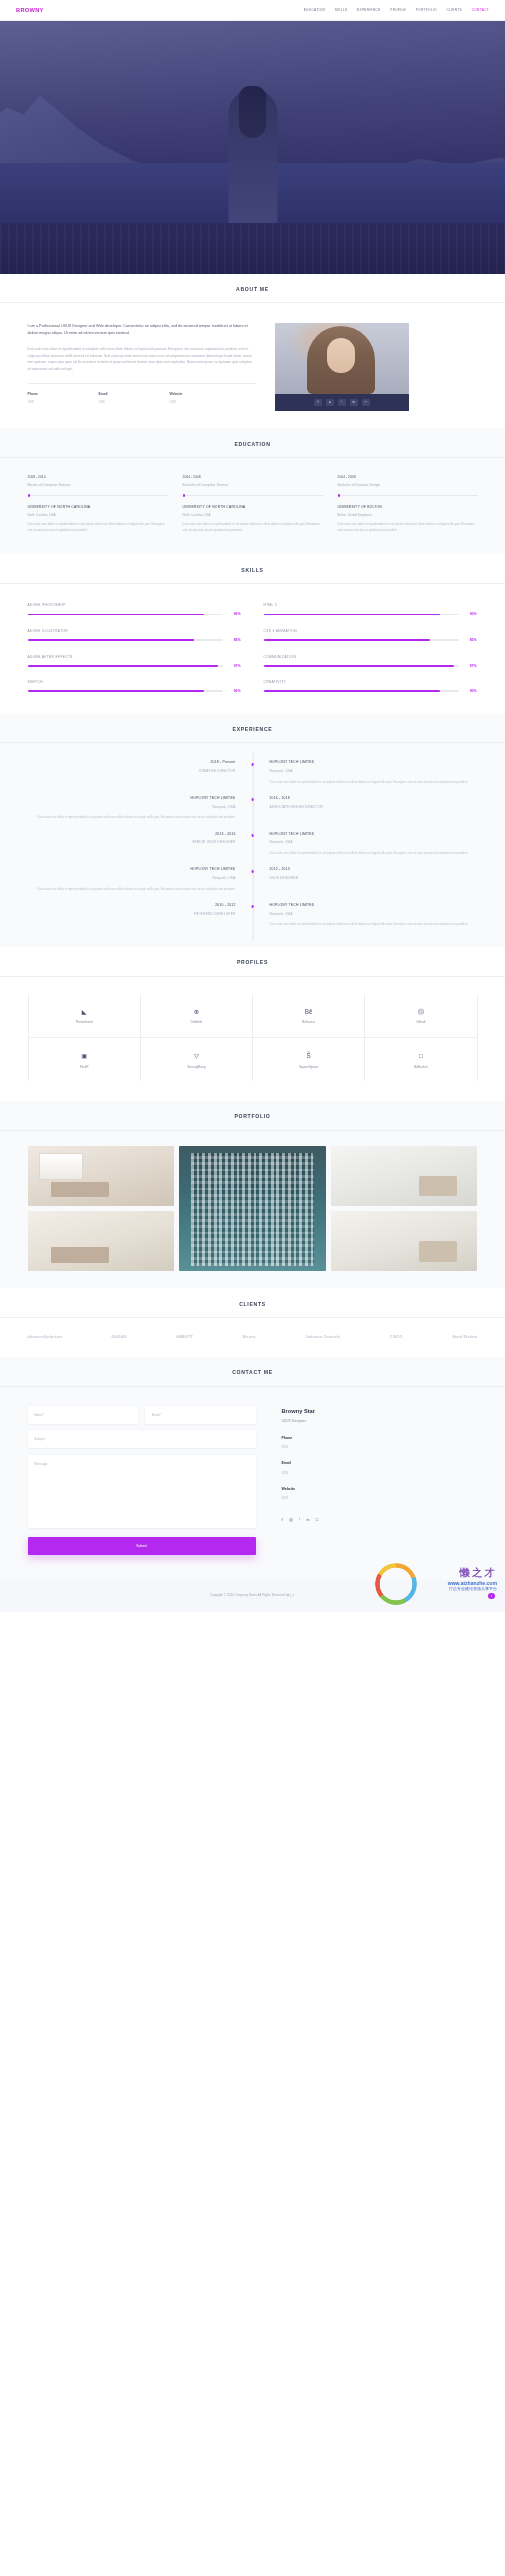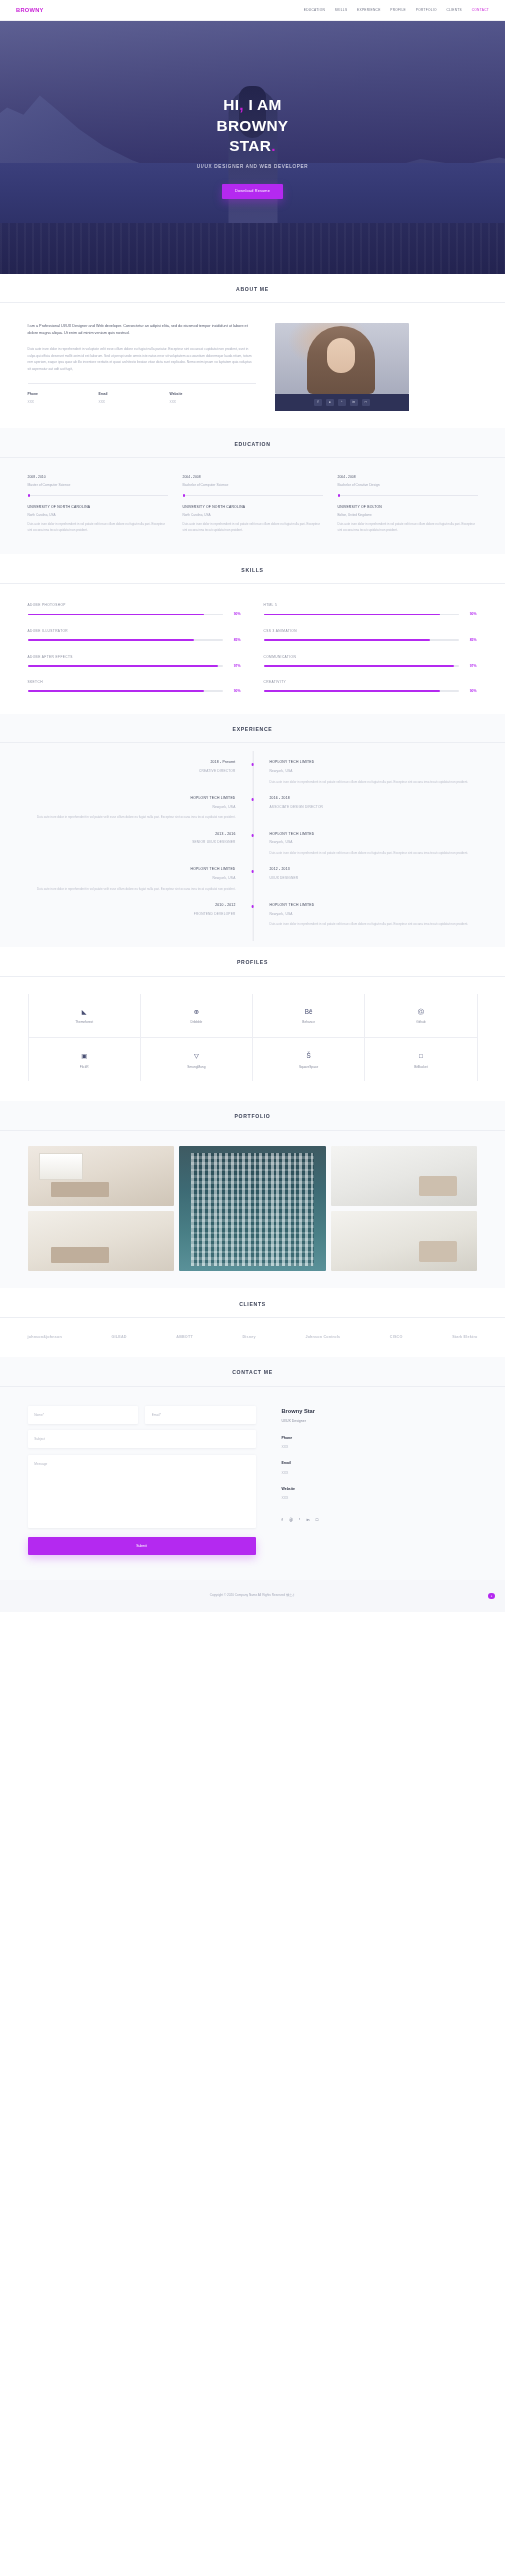--- a/index.html
+++ b/index.html
@@ -313,32 +313,20 @@
       <a href="#" class="active">CONTACT</a>
     </nav>
   </div>
 
   <section class="hero">
     <div class="mountain"></div>
     <div class="mountain2"></div>
     <div class="water"></div>
     <div class="person"></div>
     <div class="dock"></div>
-    <div class="hero-inner">
-      <h1>
-        <span>
-          <span>HI</span><span class="comma">,</span>
-          <span>I AM</span>
-        </span><br>
-        <span>BROWNY</span><br>
-        <span>STAR</span><span class="dot">.</span>
-      </h1>
-      <div class="subtitle">UI/UX DESIGNER AND WEB DEVELOPER</div>
-      <button class="btn-resume">Download Resume</button>
-    </div>
   </section>
 
   <section class="sec">
     <div class="section-head">
       <h2>ABOUT ME</h2>
     </div>
     <div class="wrap about-body">
       <div class="about-left">
         <p class="lead">I am a Professional UI/UX Designer and Web developer. Consectetur an adipisi elita, sed do eiusmod tempor incididunt ut labore et dolore magna aliqua. Ut enim ad minim veniam quis nostrud.</p>
         <p class="body2">Duis aute irure dolor in reprehenderit in voluptate velit esse cillum dolore eu fugiat nulla pariatur. Excepteur sint occaecat cupidatat non proident, sunt in culpa qui officia deserunt mollit anim id est laborum. Sed ut perspi unde omnis iste natus error sit voluptatem accusantium doloremque lauda ntium, totam rem aperiam, eaque ipsa quae ab illo inventore veritatis et quasi architecto beatae vitae dicta sunt explicabo. Nemo enim ipsam vo luptatem quia voluptas sit aspernatur aut odit aut fugit,</p>
@@ -683,15 +671,23 @@
       </div>
     </div>
   </section>
 
   <div class="footer">
     <p>Copyright © 2020 Company Name All Rights Reserved 懒之才</p>
   </div>
 
   <div class="totop">∧</div>
 
+  <div class="watermark">
+    <div class="wm-ring"></div>
+    <div class="wm-text">
+      <div class="wm-cn">懒之才</div>
+      <div class="wm-url">www.aizhanzhe.com</div>
+      <div class="wm-sub">打造专业建站资源共享平台</div>
+    </div>
+  </div>
 
 </div>
 
 
 </body></html>

